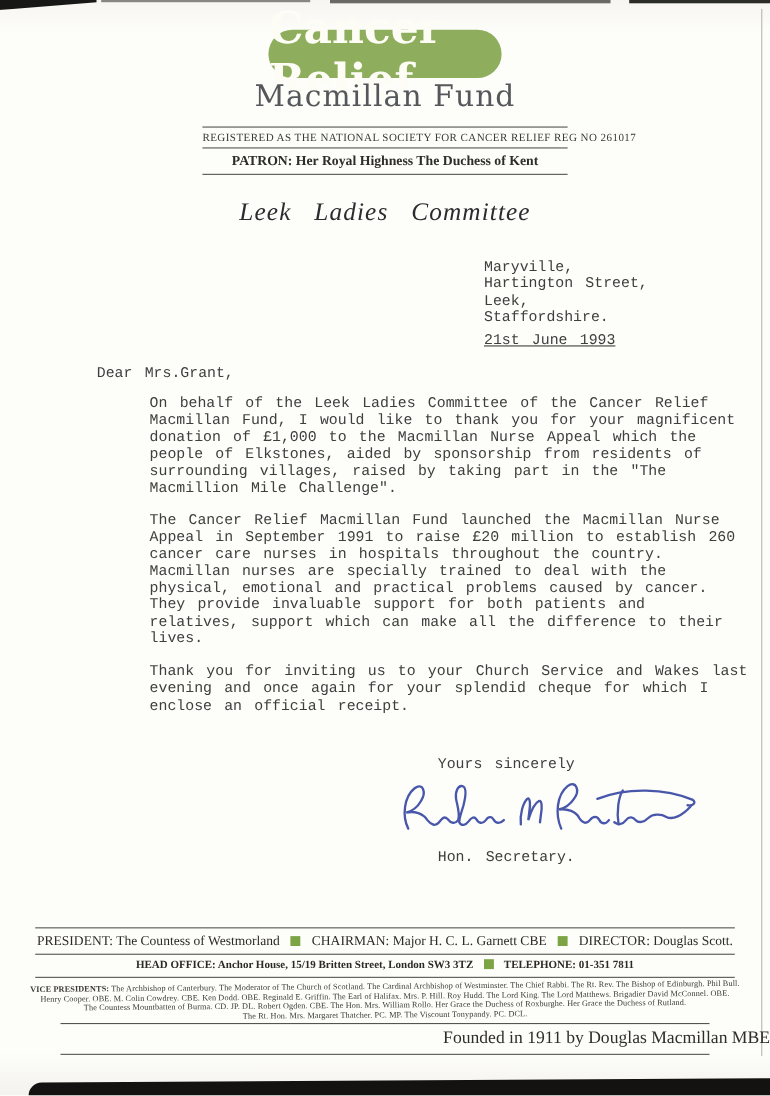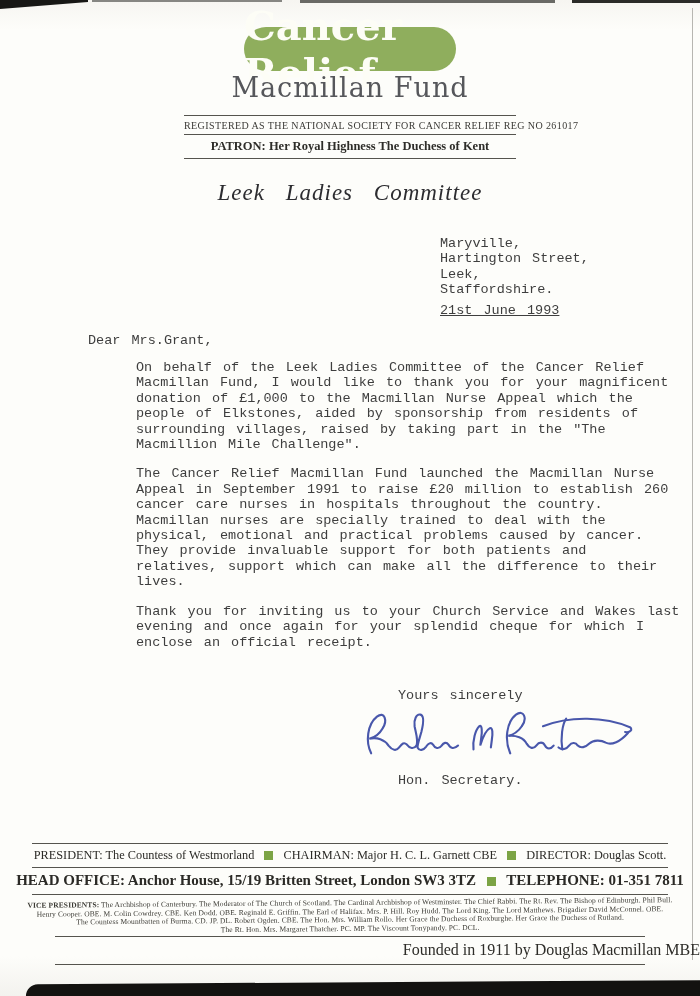--- a/index.html
+++ b/index.html
@@ -48,21 +48,21 @@
   .closing-text,.sig-title{margin-left:40px;}
   .signature-svg{display:block;margin:2px 0 0 0;}
   .sig-title{margin-top:12px;}
 
   
   .footer{position:absolute;left:0;top:843px;width:700px;}
   .f-rule{border-top:1.2px solid #55544e;height:0;margin:0 32px;}
   .f-rule.narrow{margin:0 55px;}
   .officers{text-align:center;white-space:nowrap;color:#2b2a26;}
   .officers.row1{font-size:12.3px;padding:4px 0 4px;text-align:center;}
-  .officers.row2{font-size:15px;font-weight:bold;padding:4px 0 5px;}
+  .officers.row2{font-size:10px;font-weight:bold;padding:4px 0 5px;}
   .gsq{display:inline-block;width:9px;height:9px;background:#7ca445;margin:0 7px;vertical-align:-1px;}
   .vp{padding:4px 6px 3px;text-align:center;font-size:7.5px;line-height:8.6px;color:#3a3933;
     letter-spacing:.1px;transform:rotate(-.5deg);}
   .vp-label{font-weight:bold;}
   .founded{text-align:right;font-size:16px;color:#2e2d29;padding:4px 0 5px;}
 </style>
 </head>
 <body>
 
 <div class="page">

